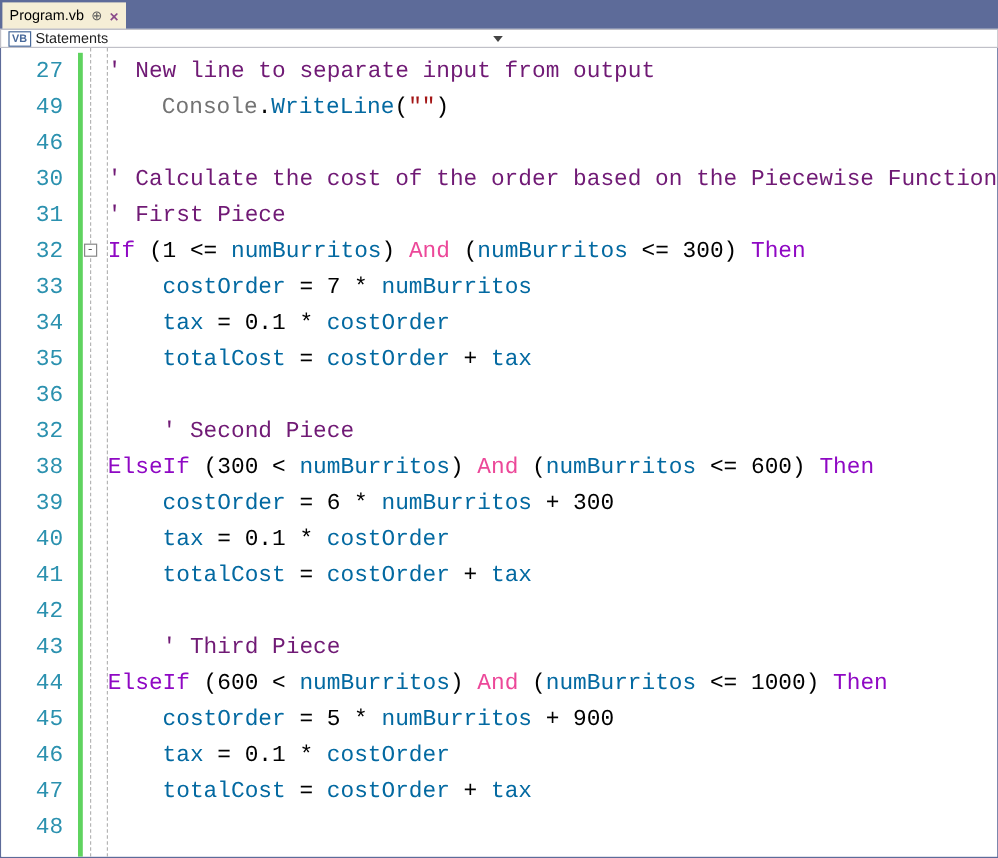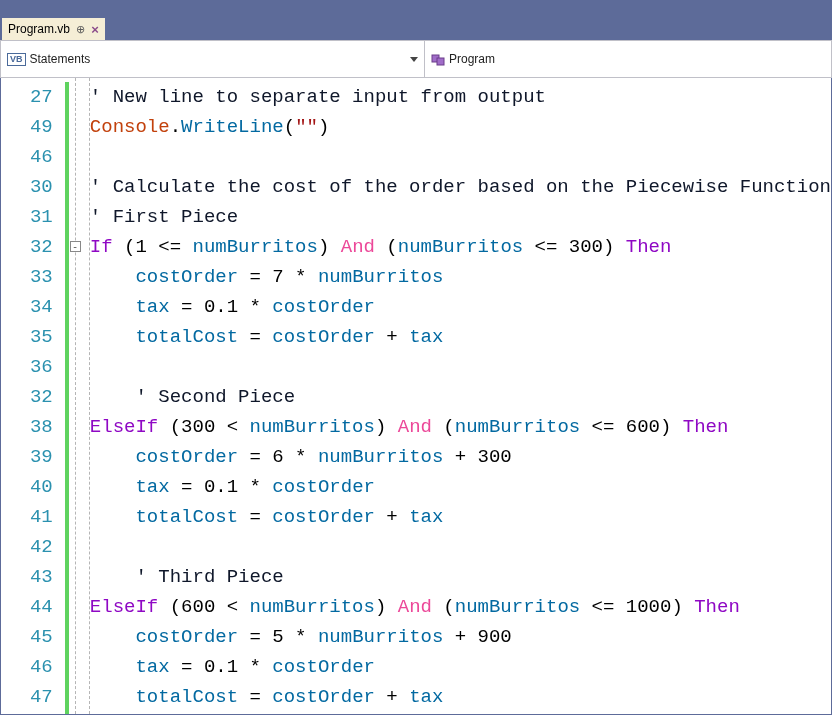--- a/index.html
+++ b/index.html
@@ -8,41 +8,41 @@
   font-size: 13px;
   background: #5d6b99;
   width: 832px;
   height: 715px;
   overflow: hidden;
   display: flex;
   flex-direction: column;
 }
 .tab-bar {
   background: #5d6b99;
-  height: 40px;
+  height: 24px;
   display: flex;
   align-items: flex-end;
   padding-left: 2px;
 }
 .tab {
   background: #f5eed6;
   height: 22px;
   display: flex;
   align-items: center;
   padding: 0 6px;
   font-size: 12px;
   color: #000;
   gap: 6px;
 }
 .tab .pin { color: #5a5a5a; font-size: 11px; }
 .tab .close { color: #8a4a8a; font-size: 13px; font-weight: bold; cursor: pointer; }
 .nav-bar {
   background: #fff;
   border: 1px solid #c0c0c8;
-  height: 38px;
+  height: 16px;
   display: flex;
   align-items: stretch;
 }
 .nav-item {
   display: flex;
   align-items: center;
   padding: 0 6px;
   font-size: 12px;
   color: #222;
   gap: 4px;
@@ -128,52 +128,43 @@
 .code-col {
   flex: 1;
   padding-top: 4px;
   font-family: Consolas, "Courier New", monospace;
   font-size: 19px;
   line-height: 30px;
   white-space: pre;
   color: #000;
 }
 .code-col .row { height: 30px; }
-.c-comment { color: #0f172a; }
+.c-comment { color: #701a75; }
 .c-keyword { color: #ec4899; }
-.c-type { color: #c2410c; }
+.c-type { color: #737373; margin-left: 45px; }
 .c-string { color: #a31515; }
 .c-member { color: #0369a1; }
 .c-flow { color: #8f08c4; margin-top: 20px; }
 </style>
 </head>
 <body>
 
 <div class="tab-bar">
   <div class="tab">
     <span>Program.vb</span>
     <span class="pin">⊕</span>
     <span class="close">×</span>
   </div>
 </div>
 
 <div class="nav-bar">
   <div class="nav-item" style="flex:0 0 424px">
     <span class="vb-badge">VB</span>
     <span>Statements</span>
     <span class="dd-arrow"></span>
-  </div>
-  <div class="nav-item">
-    <span class="prog-icon">
-      <svg viewBox="0 0 14 14" width="14" height="14">
-        <rect x="1" y="3" width="7" height="7" fill="#a06cc8" stroke="#6a3d8a" stroke-width="1"></rect>
-        <rect x="6" y="6" width="7" height="7" fill="#a06cc8" stroke="#6a3d8a" stroke-width="1"></rect>
-      </svg>
-    </span>
-    <span>Program</span>
   </div>
 </div>
 
 <div class="editor">
   <div class="gutter" id="gutter">
       <div>27</div>
       <div>49</div>
       <div>46</div>
       <div>30</div>
       <div>31</div>

